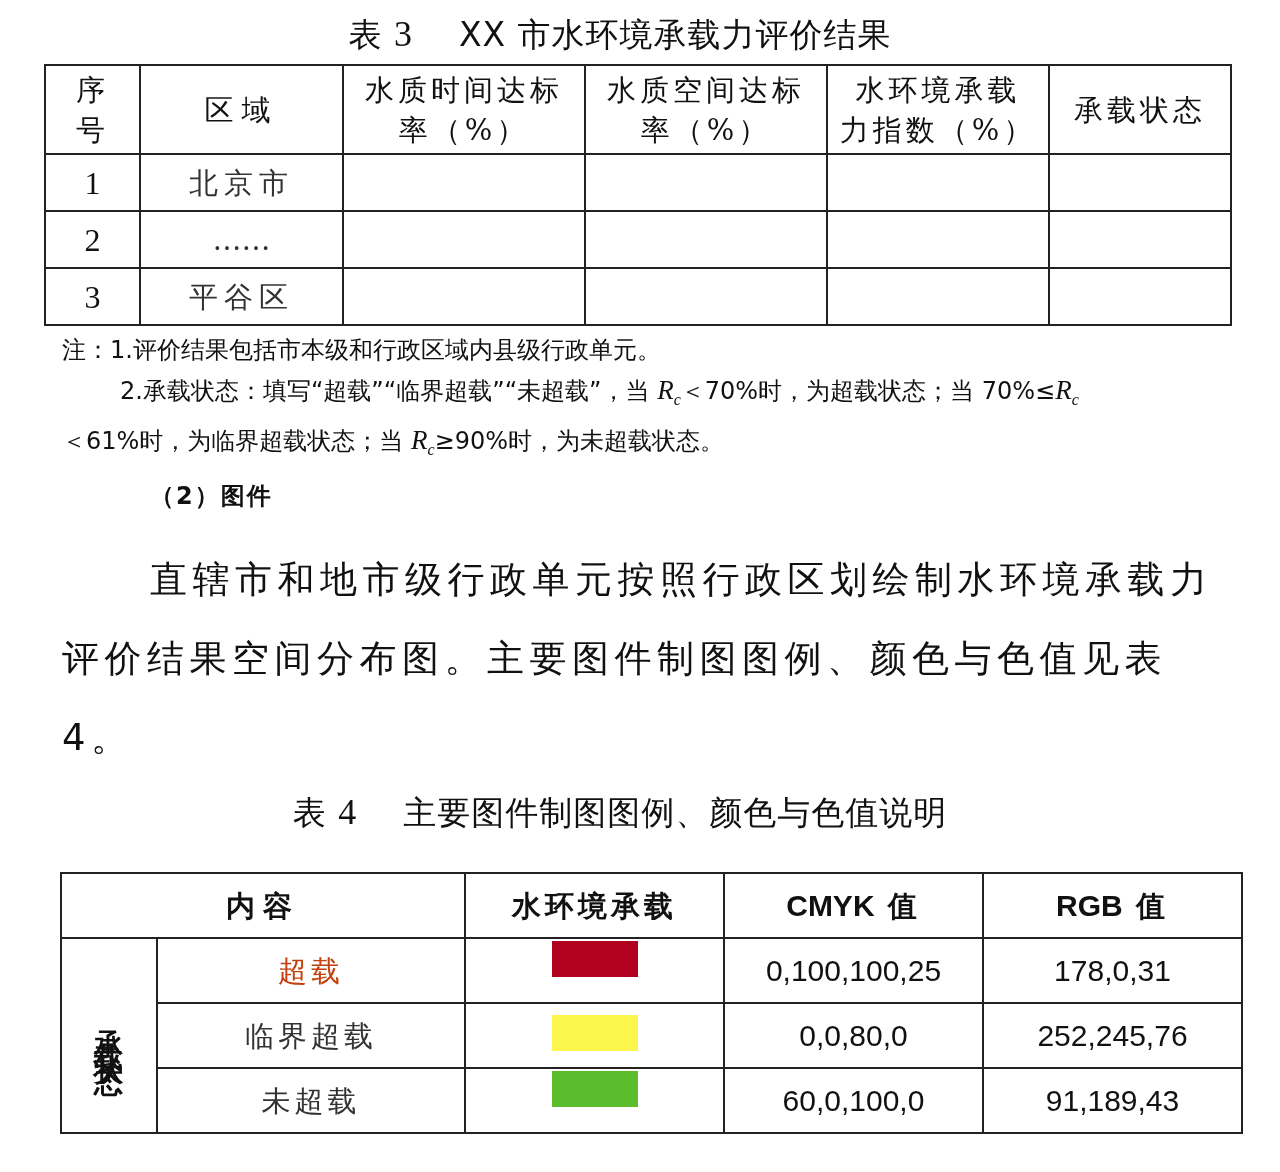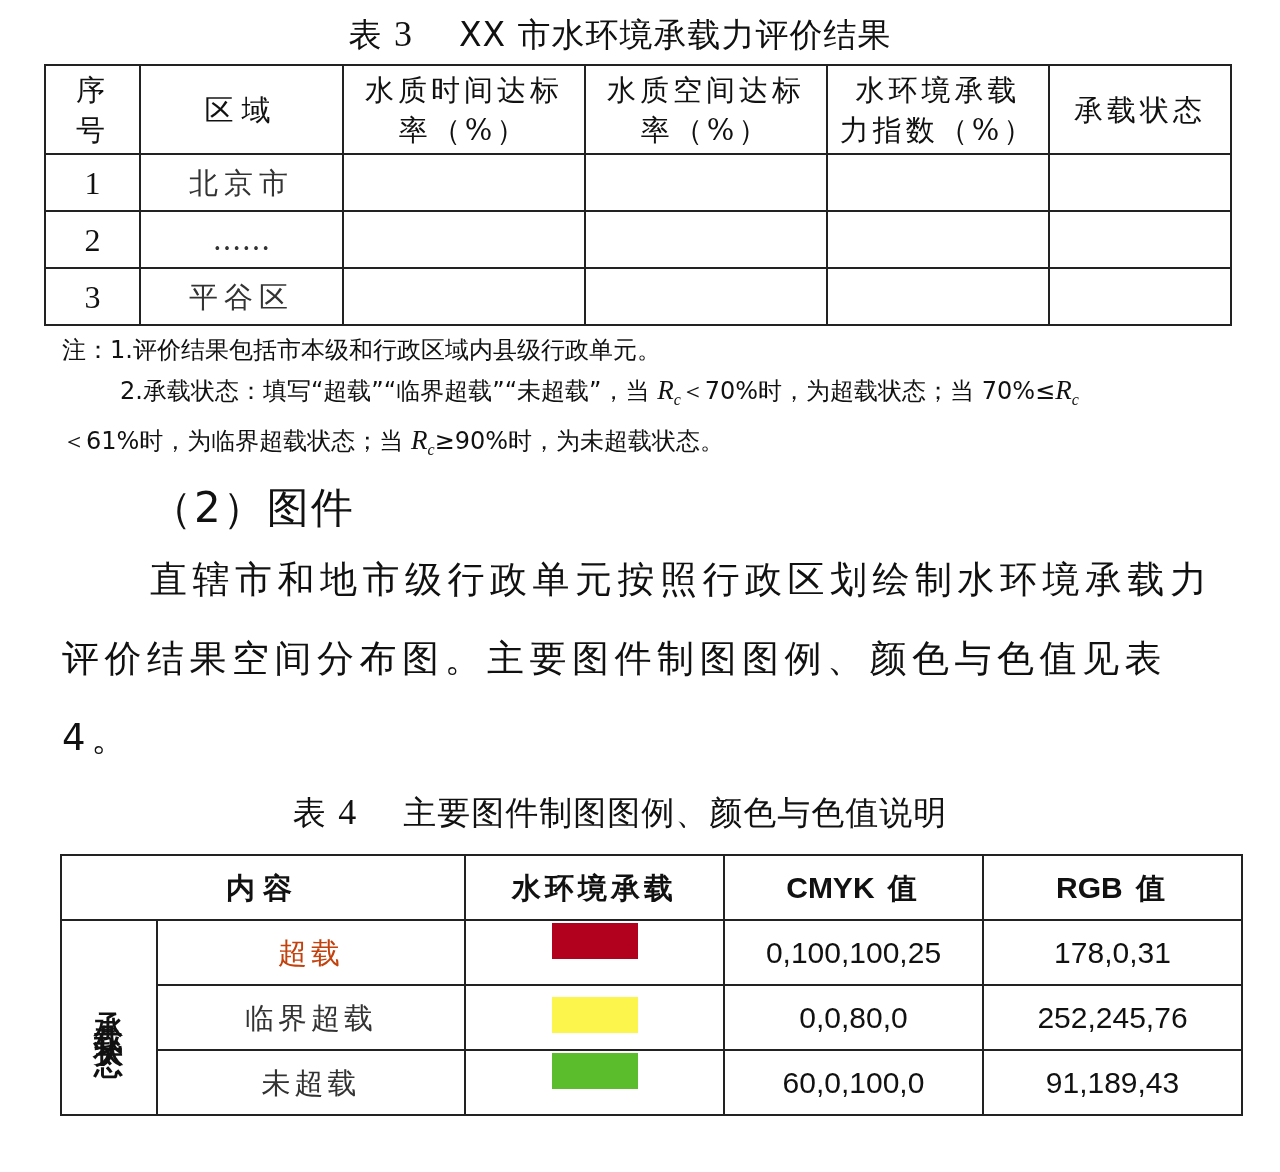--- a/index.html
+++ b/index.html
@@ -27,31 +27,31 @@
   .notes {
     position: absolute; left: 62px; width: 1190px;
     font-family: "DejaVu Sans", "Liberation Sans", sans-serif;
     font-size: 24px; line-height: 40px; color: #111;
   }
   .notes p { margin: 0; }
   .notes .indent { padding-left: 58px; }
   .rc { font-family: "Liberation Serif", serif; font-style: italic; font-size: 27px; }
   .rc sub { font-size: 16px; }
   .heading2 {
-    position: absolute; left: 150px; top: 480px;
-    font-family: "DejaVu Sans", "Liberation Sans", sans-serif;
-    font-size: 42px; font-weight: normal; line-height: 56px; letter-spacing: 2px;
+    position: absolute; left: 150px; top: 468px;
+    font-family: "DejaVu Sans", "Liberation Sans", sans-serif;
+    font-size: 24px; font-weight: bold; line-height: 56px; letter-spacing: 2px;
   }
   .para {
     position: absolute; left: 62px; width: 1180px;
     font-family: "DejaVu Sans", "Liberation Sans", sans-serif;
     font-size: 37px; line-height: 79px; color: #111; letter-spacing: 5.5px;
   }
   .para p { margin: 0; text-indent: 88px; }
-  #t4 { left: 60px; top: 854px; width: 1182px; }
+  #t4 { left: 60px; top: 872px; width: 1182px; }
   #t4 td { font-size: 29px; line-height: 40px; letter-spacing: 4px; }
   #t4 .hdr td { height: 63px; }
   #t4 .row td { height: 63px; }
   #t4 .latin { font-family: Liberation Sans, sans-serif; font-size: 30px; letter-spacing: 0; }
   #t4 .latin b { font-weight: bold; }
   #t4 .group { writing-mode: vertical-rl; text-orientation: upright; letter-spacing: 12px; font-weight: bold; }
   .swatch { display: block; width: 86px; height: 36px; margin: -28px auto 0 auto; }
 </style>
 </head>
 <body>

